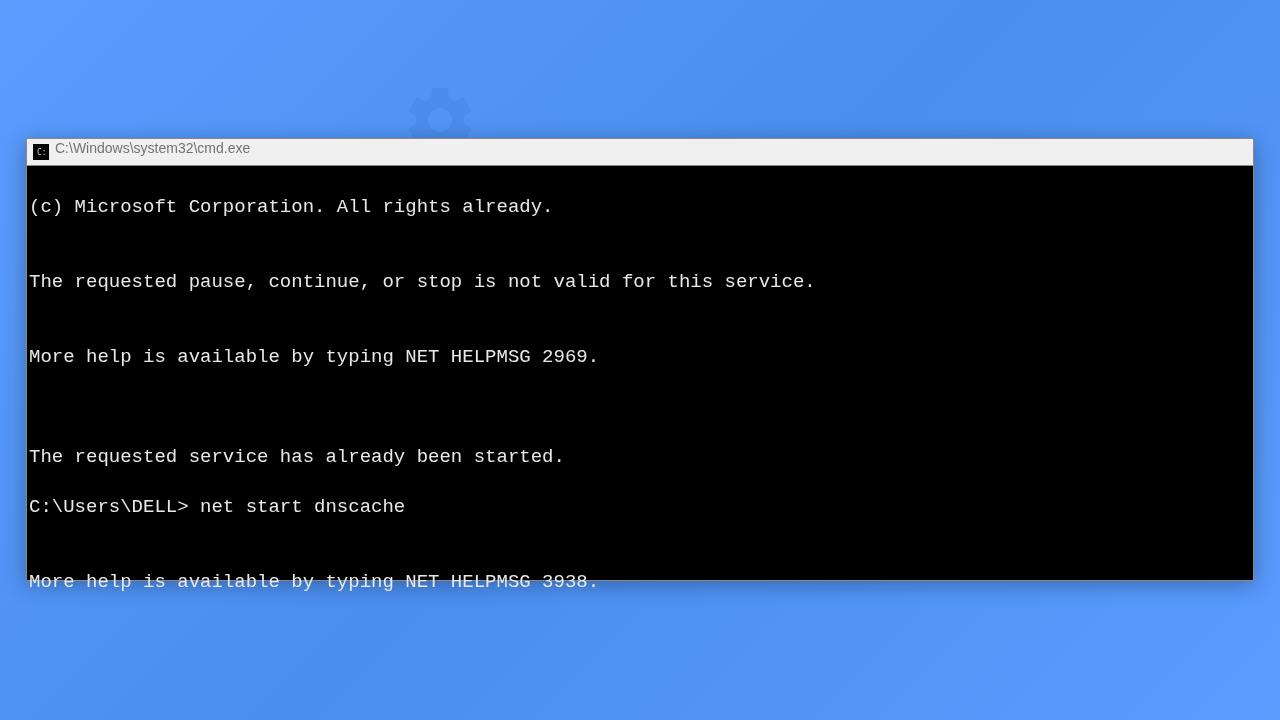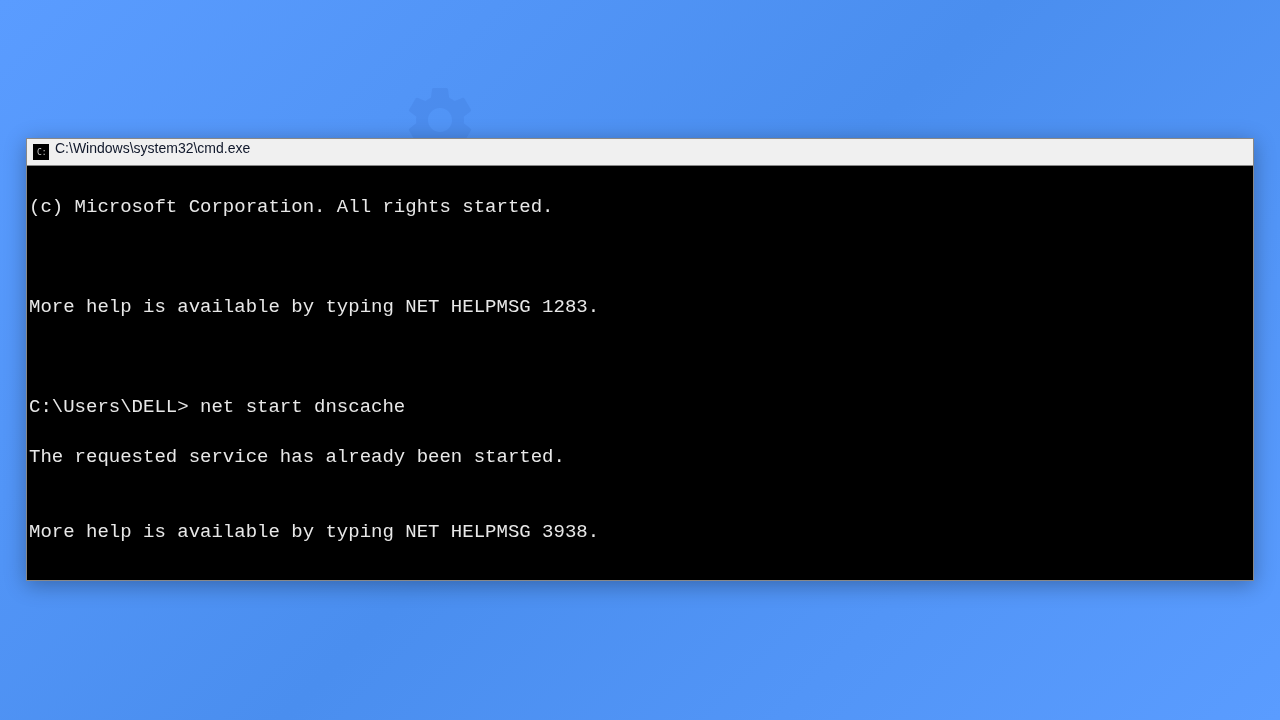--- a/index.html
+++ b/index.html
@@ -52,21 +52,21 @@
       flex-shrink: 0;
       display: inline-flex;
       align-items: center;
       justify-content: center;
       font-size: 10px;
       color: #fff;
     }
     .titlebar-text {
       font-family: "Segoe UI", sans-serif;
       font-size: 14px;
-      color: #0f172a;
+      color: #737373;
       white-space: nowrap;
       position: relative;
       top: -4px;
     }
     .terminal-body {
       padding: 4px 2px;
       font-family: Consolas, "Courier New", monospace;
       font-size: 19px;
       color: #e8e8e8;
       line-height: 25px;
@@ -90,27 +90,28 @@
   <div class="titlebar">
     <span class="titlebar-icon">
       <svg width="12" height="12" viewBox="0 0 12 12">
           <rect x="0" y="0" width="12" height="12" fill="#000"></rect>
           <text x="2" y="9" font-size="8" fill="#ccc" font-family="monospace">C:\</text>
         </svg>
     </span>
     <span class="titlebar-text">C:\Windows\system32\cmd.exe</span>
   </div>
   <div class="terminal-body">
-<span class="terminal-line">(c) Microsoft Corporation. All rights started.</span>
+<span class="terminal-line">(c) Microsoft Corporation. All rights already.</span>
+<span class="terminal-line"></span>
+<span class="terminal-line">The requested pause, continue, or stop is not valid for this service.</span>
+<span class="terminal-line"></span>
+<span class="terminal-line">More help is available by typing NET HELPMSG 2969.</span>
 <span class="terminal-line"></span>
 <span class="terminal-line"></span>
-<span class="terminal-line">More help is available by typing NET HELPMSG 1283.</span>
-<span class="terminal-line"></span>
-<span class="terminal-line"></span>
+<span class="terminal-line">The requested service has already been started.</span>
 <span class="terminal-line">C:\Users\DELL&gt; net start dnscache</span>
-<span class="terminal-line">The requested service has already been started.</span>
 <span class="terminal-line"></span>
 <span class="terminal-line">More help is available by typing NET HELPMSG 3938.</span>
 <span class="terminal-line"></span>
 <span class="terminal-line"></span>
 
   </div>
 </div>
 
 </body></html>

